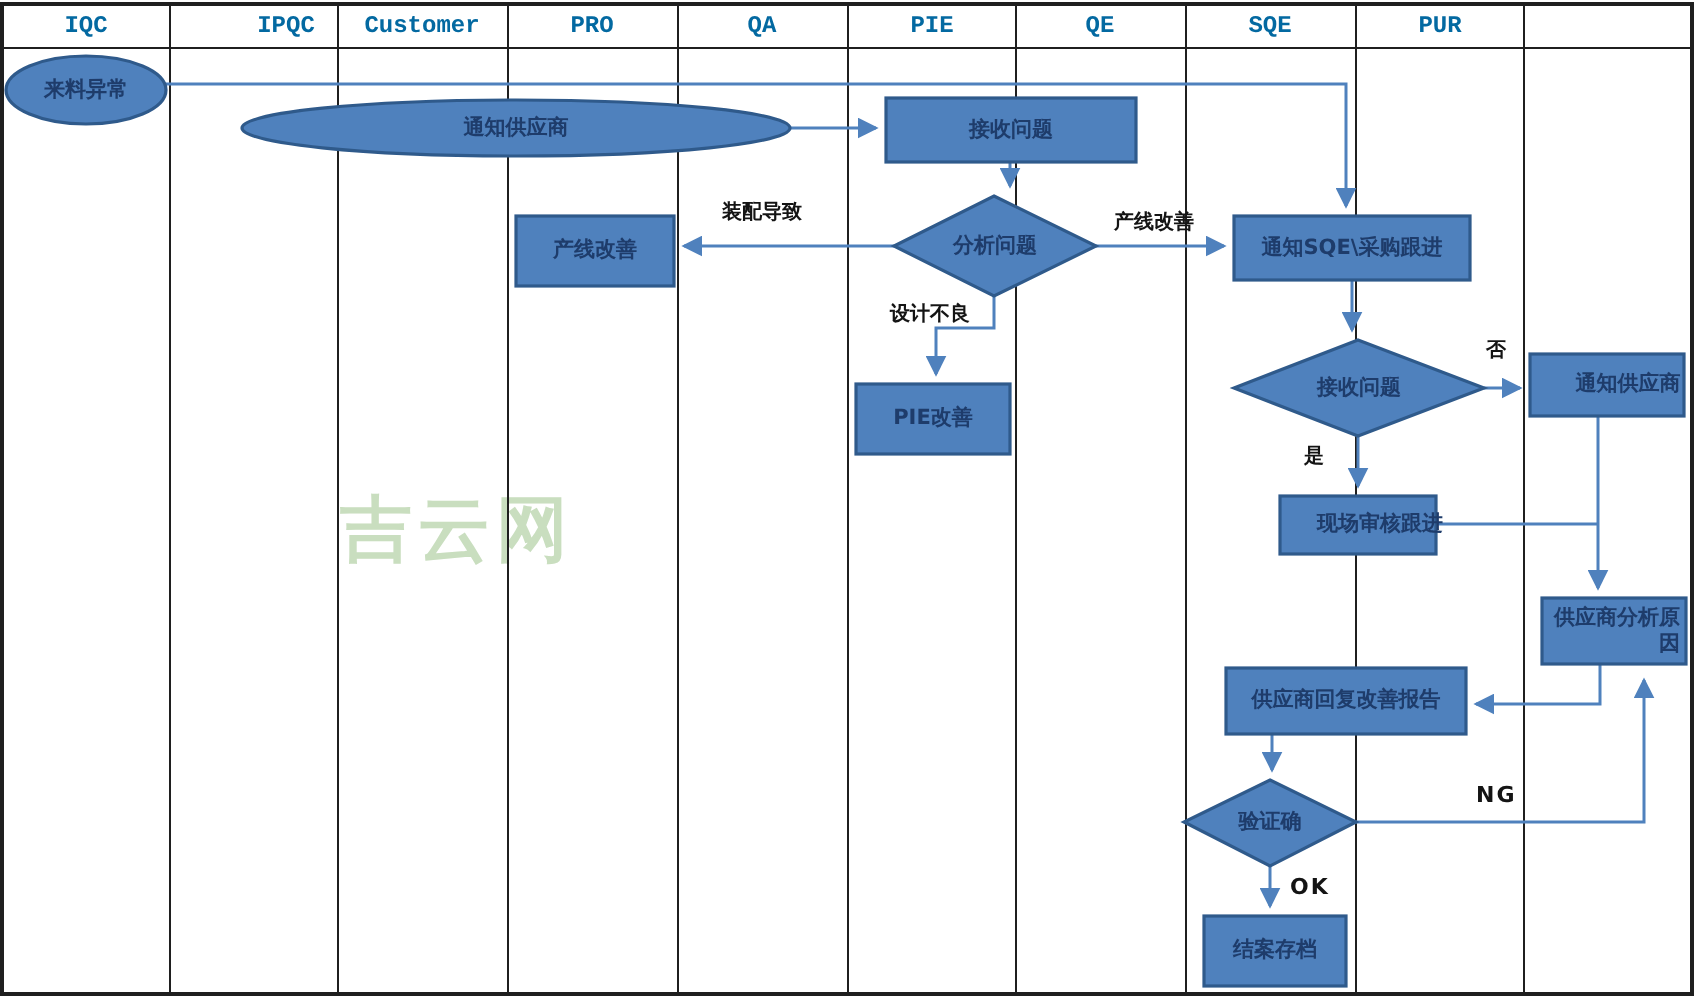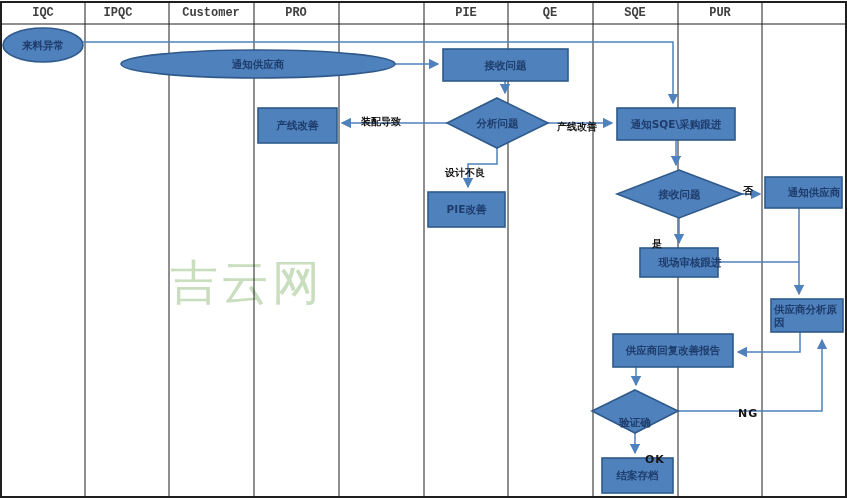--- a/index.html
+++ b/index.html
@@ -14,28 +14,28 @@
   .stage{position:relative;width:847px;height:500px;background:#ffffff;overflow:hidden;
          font-family:"DejaVu Sans",sans-serif;}
   .stage svg{position:absolute;left:0;top:0;z-index:1;}
   .grid{stroke:var(--grid);stroke-width:1;fill:none;}
   .grid-outer{stroke:var(--grid);stroke-width:2;fill:none;}
   .shape{fill:var(--shape-fill);stroke:var(--shape-border);stroke-width:1.6;}
   .connector{stroke:var(--connector);stroke-width:1.5;fill:none;}
   .arrhead{fill:var(--connector);}
   .hdr{position:absolute;top:2px;height:22px;width:84px;display:flex;align-items:center;
        justify-content:center;font-family:"Liberation Mono",monospace;font-weight:bold;
-       font-size:12px;color:#404040;z-index:2;}
+       font-size:12px;color:#0369a1;z-index:2;}
   .ntext{position:absolute;display:flex;align-items:center;justify-content:center;
-         text-align:left;font-weight:bold;font-size:10.5px;color:var(--shape-text);
+         text-align:right;font-weight:bold;font-size:10.5px;color:var(--shape-text);
          line-height:1.2;z-index:2;}
   .elabel{position:absolute;font-weight:bold;font-size:10px;color:#141414;
-          white-space:nowrap;z-index:2;margin-top:16px;}
+          white-space:nowrap;z-index:2;}
   .latin{font-size:11px;letter-spacing:1px;}
-  .watermark{position:absolute;left:170px;top:251px;font-size:48px;font-weight:normal;
+  .watermark{position:absolute;left:170px;top:241px;font-size:36px;font-weight:bold;
              letter-spacing:3px;color:var(--wm);z-index:0;}
 </style>
 </head>
 <body>
 
 <div class="stage">
 
   <div class="watermark">吉云网</div>
 
   <svg width="847" height="500" viewBox="0 0 847 500">
@@ -80,41 +80,42 @@
       <rect x="765" y="177" width="77" height="31" class="shape"></rect>
       <rect x="640" y="248" width="78" height="29" class="shape"></rect>
       <rect x="771" y="299" width="72" height="33" class="shape"></rect>
       <rect x="613" y="334" width="120" height="33" class="shape"></rect>
       <polygon points="635,390 678,411 635,433 592,411" class="shape"></polygon>
       <rect x="602" y="458" width="71" height="35" class="shape"></rect>
     </g>
   </svg>
 
   <div class="hdr" style="left:1px">IQC</div>
-  <div class="hdr" style="left:76px">IPQC</div>
+  <div class="hdr" style="left:101px">IPQC</div>
   <div class="hdr" style="left:169px">Customer</div>
   <div class="hdr" style="left:254px">PRO</div>
+  <div class="hdr" style="left:339px">QA</div>
   <div class="hdr" style="left:424px">PIE</div>
   <div class="hdr" style="left:508px">QE</div>
   <div class="hdr" style="left:593px">SQE</div>
   <div class="hdr" style="left:678px">PUR</div>
 
   <div class="ntext" style="left:8px;top:34px;width:70px;height:22px">来料异常</div>
   <div class="ntext" style="left:188px;top:53px;width:140px;height:22px">通知供应商</div>
   <div class="ntext" style="left:443px;top:49px;width:125px;height:32px">接收问题</div>
   <div class="ntext" style="left:447px;top:108px;width:101px;height:30px">分析问题</div>
   <div class="ntext" style="left:258px;top:108px;width:79px;height:35px">产线改善</div>
   <div class="ntext" style="left:428px;top:192px;width:77px;height:35px">PIE改善</div>
   <div class="ntext" style="left:617px;top:108px;width:118px;height:32px">通知SQE\采购跟进</div>
   <div class="ntext" style="left:617px;top:179px;width:125px;height:30px">接收问题</div>
   <div class="ntext" style="left:765px;top:177px;width:98px;height:31px">通知供应商</div>
   <div class="ntext" style="left:640px;top:248px;width:100px;height:29px">现场审核跟进</div>
   <div class="ntext" style="left:774px;top:299px;width:66px;height:33px">供应商分析原因</div>
   <div class="ntext" style="left:613px;top:334px;width:120px;height:33px">供应商回复改善报告</div>
-  <div class="ntext" style="left:592px;top:408px;width:86px;height:28px">验证确</div>
+  <div class="ntext" style="left:592px;top:397px;width:86px;height:28px">验证确</div>
   <div class="ntext" style="left:602px;top:458px;width:71px;height:35px">结案存档</div>
 
   <div class="elabel" style="left:361px;top:99px">装配导致</div>
   <div class="elabel" style="left:445px;top:150px">设计不良</div>
   <div class="elabel" style="left:557px;top:104px">产线改善</div>
   <div class="elabel" style="left:743px;top:168px">否</div>
   <div class="elabel" style="left:652px;top:221px">是</div>
   <div class="elabel latin" style="left:738px;top:391px">NG</div>
   <div class="elabel latin" style="left:645px;top:437px">OK</div>
 

